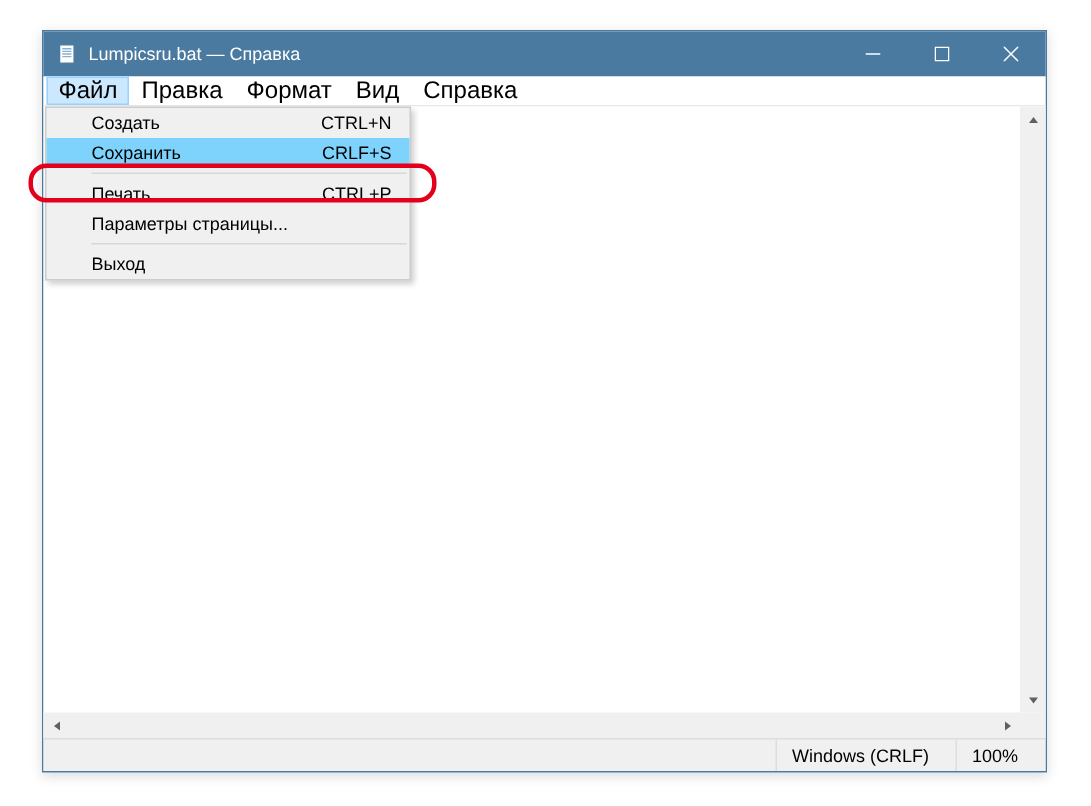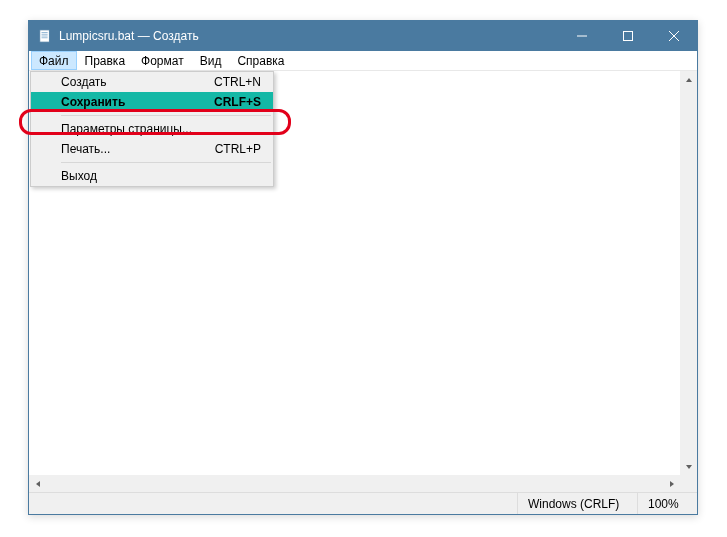--- a/index.html
+++ b/index.html
@@ -60,21 +60,21 @@
       background: #fff;
       display: flex;
       align-items: stretch;
       padding: 0 2px;
       border-bottom: 1px solid #e8e8e8;
     }
     .menu-item {
       padding: 2px 8px;
       display: flex;
       align-items: center;
-      font-size: 12px;
+      font-size: 16px;
     }
     .menu-item.active {
       background: #cce8ff;
       border: 1px solid #99d1ff;
       padding: 1px 7px;
     }
     .content-area {
       flex: 1;
       position: relative;
       background: #fff;
@@ -89,23 +89,22 @@
       box-shadow: 2px 2px 4px rgba(0,0,0,0.2);
     }
     .dropdown-item {
       display: flex;
       align-items: flex-end;
       padding: 3px 4px 3px 30px;
       color: #000;
       position: relative;
     }
     .dropdown-item.highlighted {
-      background: #14b8a6;
+      background: #7dd3fc;
       color: #000;
-      font-weight: bold;
     }
     .dropdown-label { flex: 1; }
     .dropdown-shortcut { text-align: right; padding-right: 8px; }
     .dropdown-sep {
       height: 1px;
       background: #d7d7d7;
       margin: 3px 2px 3px 30px;
     }
     .highlight-ring {
       position: absolute;
@@ -173,21 +172,21 @@
   <div class="titlebar">
     <span class="titlebar-icon">
       <svg viewBox="0 0 16 16">
           <rect x="2" y="1" width="11" height="14" fill="#fff" stroke="#4a7aa0" stroke-width="1"></rect>
           <line x1="4" y1="4" x2="11" y2="4" stroke="#8ab1d1"></line>
           <line x1="4" y1="6" x2="11" y2="6" stroke="#8ab1d1"></line>
           <line x1="4" y1="8" x2="11" y2="8" stroke="#8ab1d1"></line>
           <line x1="4" y1="10" x2="11" y2="10" stroke="#8ab1d1"></line>
         </svg>
     </span>
-    <span class="titlebar-title">Lumpicsru.bat — Создать</span>
+    <span class="titlebar-title">Lumpicsru.bat — Справка</span>
     <div class="titlebar-controls">
       <div class="titlebar-btn">
         <svg viewBox="0 0 10 10">
             <line x1="0" y1="5" x2="10" y2="5" stroke="#fff" stroke-width="1"></line>
           </svg>
       </div>
       <div class="titlebar-btn">
         <svg viewBox="0 0 10 10">
             <rect x="0.5" y="0.5" width="9" height="9" fill="none" stroke="#fff" stroke-width="1"></rect>
           </svg>
@@ -214,26 +213,26 @@
       <div class="dropdown-item">
         <span class="dropdown-label">Создать</span>
         <span class="dropdown-shortcut">CTRL+N</span>
       </div>
       <div class="dropdown-item highlighted">
         <span class="dropdown-label">Сохранить</span>
         <span class="dropdown-shortcut">CRLF+S</span>
       </div>
       <div class="dropdown-sep"></div>
       <div class="dropdown-item">
+        <span class="dropdown-label">Печать...</span>
+        <span class="dropdown-shortcut">CTRL+P</span>
+      </div>
+      <div class="dropdown-item">
         <span class="dropdown-label">Параметры страницы...</span>
         <span class="dropdown-shortcut"></span>
-      </div>
-      <div class="dropdown-item">
-        <span class="dropdown-label">Печать...</span>
-        <span class="dropdown-shortcut">CTRL+P</span>
       </div>
       <div class="dropdown-sep"></div>
       <div class="dropdown-item">
         <span class="dropdown-label">Выход</span>
         <span class="dropdown-shortcut"></span>
       </div>
     </div>
 
     <div class="highlight-ring" style="left:-10px; top:38px; width:272px; height:26px;"></div>
 

